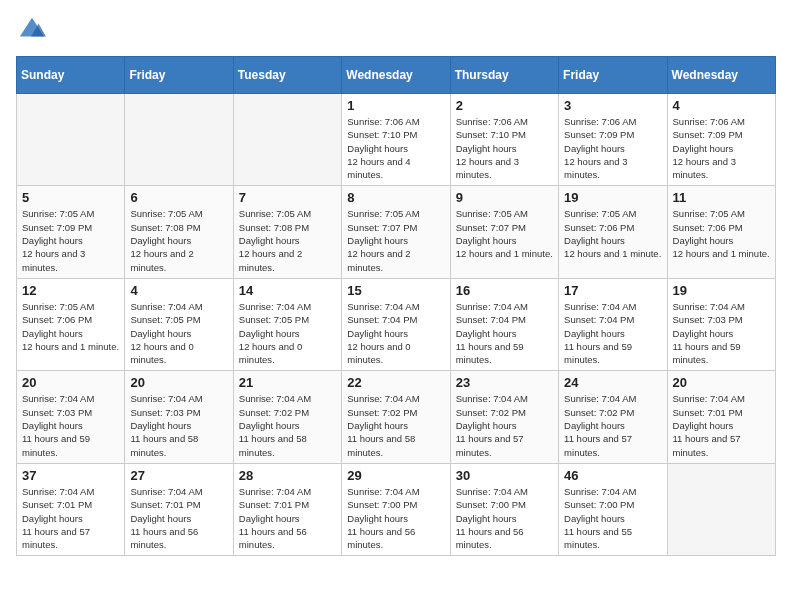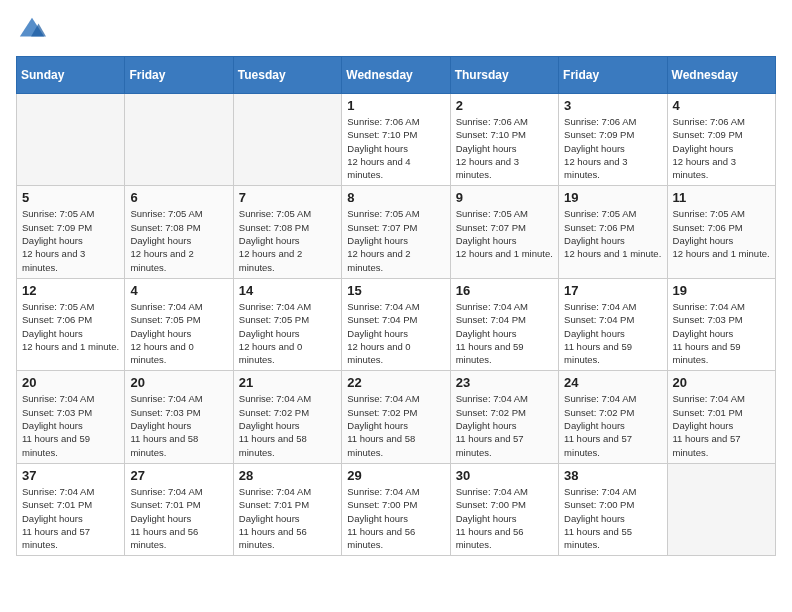--- a/index.html
+++ b/index.html
@@ -250,19 +250,19 @@
         </td>
         <td>
           <div class="day-number">29</div>
           <div class="day-info">Sunrise: 7:04 AM<br>Sunset: 7:00 PM<br>Daylight hours<br>11 hours and 56 minutes.</div>
         </td>
         <td>
           <div class="day-number">30</div>
           <div class="day-info">Sunrise: 7:04 AM<br>Sunset: 7:00 PM<br>Daylight hours<br>11 hours and 56 minutes.</div>
         </td>
         <td>
-          <div class="day-number">38</div>
+          <div class="day-number">46</div>
           <div class="day-info">Sunrise: 7:04 AM<br>Sunset: 7:00 PM<br>Daylight hours<br>11 hours and 55 minutes.</div>
         </td>
         <td class="empty"></td>
       </tr>
     </tbody>
 </table>
 
 </body></html>

